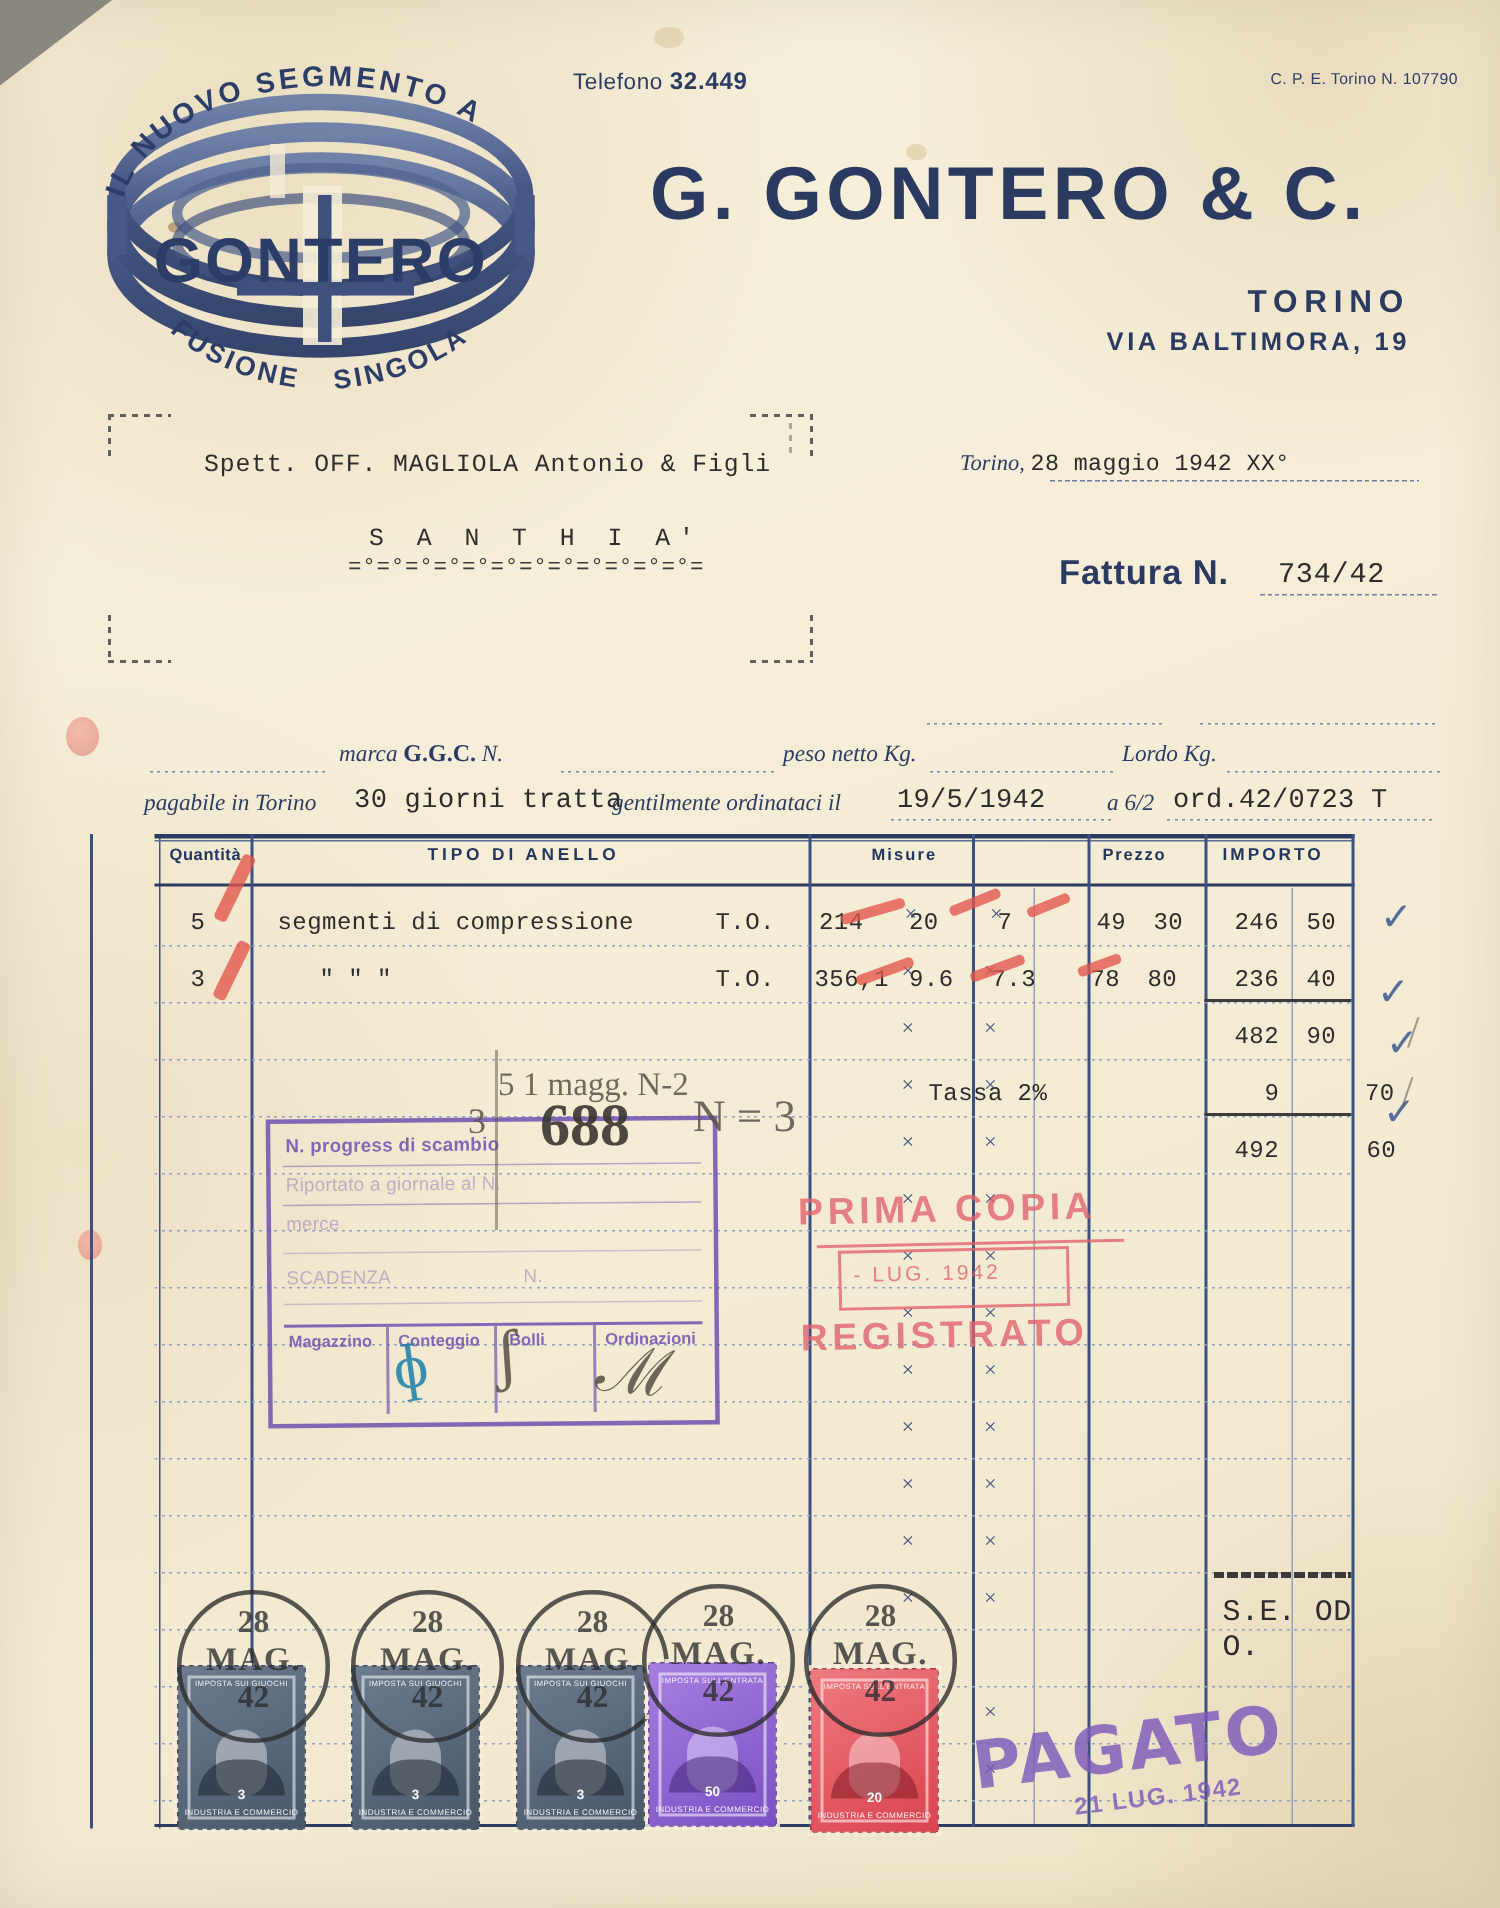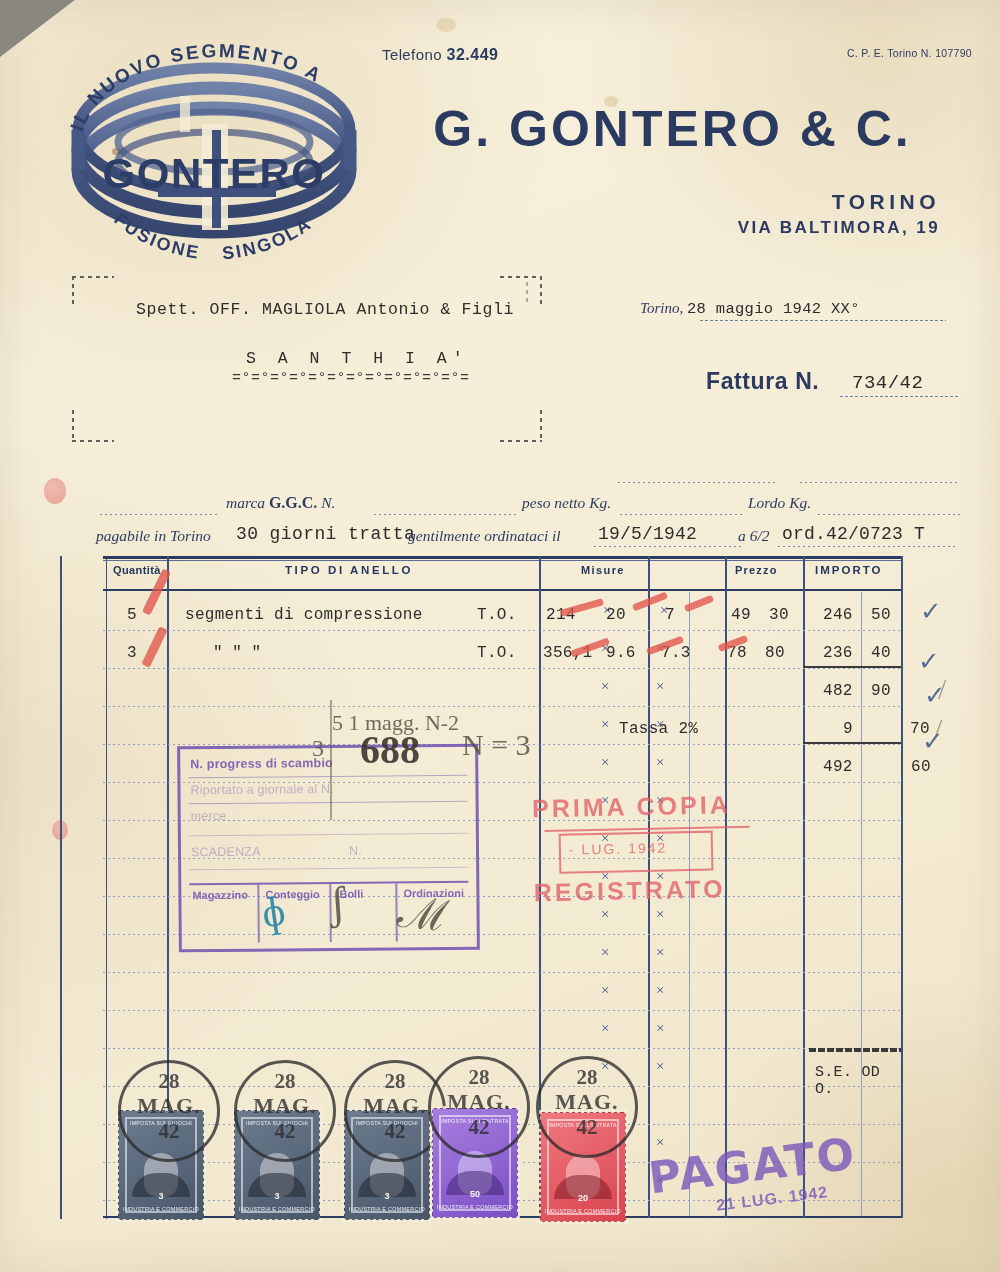--- a/index.html
+++ b/index.html
@@ -351,21 +351,21 @@
     <div class="xmark" style="left:553px;top:464px;">×</div>
     <div class="xmark" style="left:498px;top:502px;">×</div>
     <div class="xmark" style="left:553px;top:502px;">×</div>
     <div class="xmark" style="left:498px;top:578px;">×</div>
     <div class="xmark" style="left:553px;top:578px;">×</div>
     <div class="xmark" style="left:498px;top:616px;">×</div>
     <div class="xmark" style="left:553px;top:616px;">×</div>
 
     <div class="rule-solid" style="left:706px;top:492px;width:92px;height:4px;
          background:repeating-linear-gradient(90deg,#3a3a3a 0 7px,transparent 7px 9px);"></div>
-    <div class="cell" style="left:712px;top:508px;font-size:15px;">S.E. OD O.</div>
+    <div class="cell" style="left:712px;top:508px;font-size:20px;">S.E. OD O.</div>
   </div>
 
   <div class="violet-box">
     <div class="vb-txt" style="left:10px;top:8px;">N. progress di scambio</div>
     <div class="vb-line" style="top:28px;"></div>
     <div class="vb-txt vb-faint" style="left:10px;top:34px;">Riportato a giornale al N.</div>
     <div class="vb-line" style="top:54px;"></div>
     <div class="vb-txt vb-faint" style="left:10px;top:60px;">merce</div>
     <div class="vb-line" style="top:86px;opacity:.35;"></div>
     <div class="vb-txt vb-faint" style="left:10px;top:96px;">SCADENZA</div>

